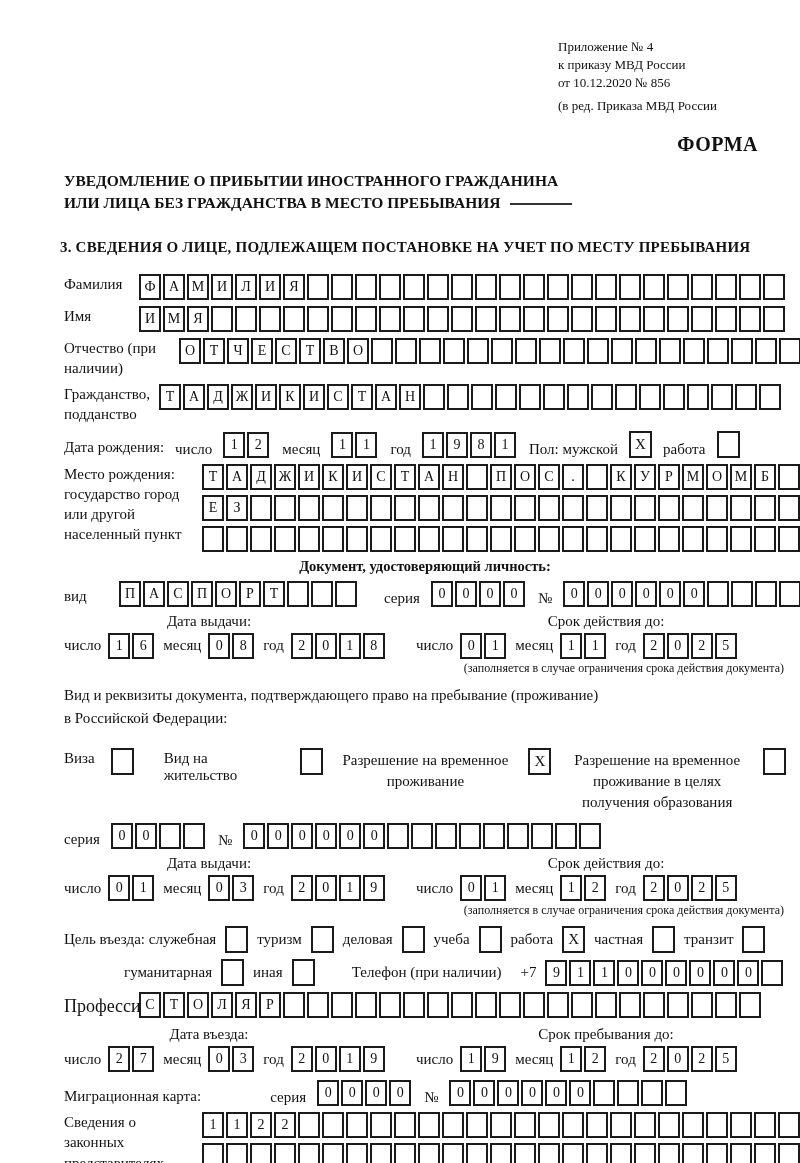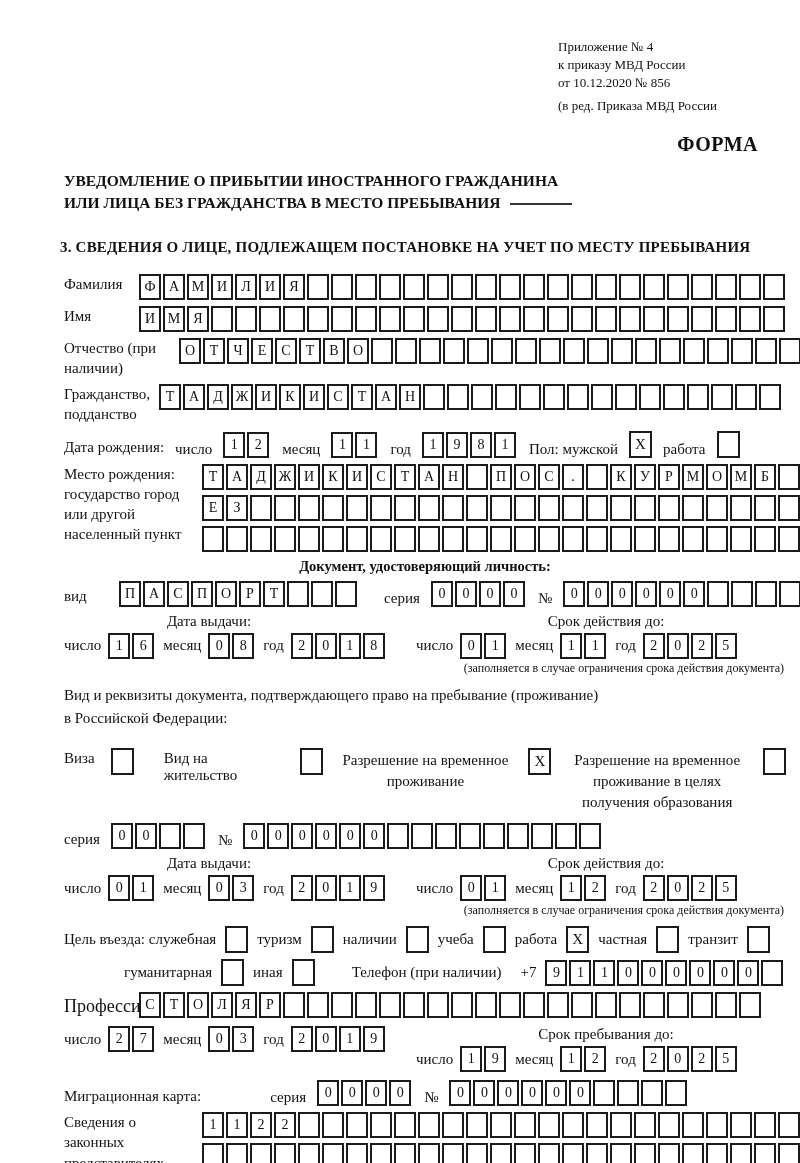--- a/index.html
+++ b/index.html
@@ -500,21 +500,21 @@
       </div>
     </div>
   </div>
   <div class="dnote">(заполняется в случае ограничения срока действия документа)</div>
 
   <div class="frow purpose">
     <span>Цель въезда: служебная</span>
     <div class="chk"></div>
     <span>туризм</span>
     <div class="chk"></div>
-    <span>наличии</span>
+    <span>деловая</span>
     <div class="chk"></div>
     <span>учеба</span>
     <div class="chk"></div>
     <span>работа</span>
     <div class="chk">X</div>
     <span>частная</span>
     <div class="chk"></div>
     <span>транзит</span>
     <div class="chk"></div>
   </div>
@@ -566,20 +566,21 @@
         <span class="cell"></span>
         <span class="cell"></span>
         <span class="cell"></span>
         <span class="cell"></span>
         <span class="cell"></span>
       </div>
   </div>
 
   <div class="d2 mt8">
     <div class="dcol dleft">
+      <div class="dhead">Дата въезда:</div>
       <div class="dfields">
         <span>число</span>
         <div class="cells">
             <span class="cell">2</span>
             <span class="cell">7</span>
           </div>
         <span>месяц</span>
         <div class="cells">
             <span class="cell">0</span>
             <span class="cell">3</span>

